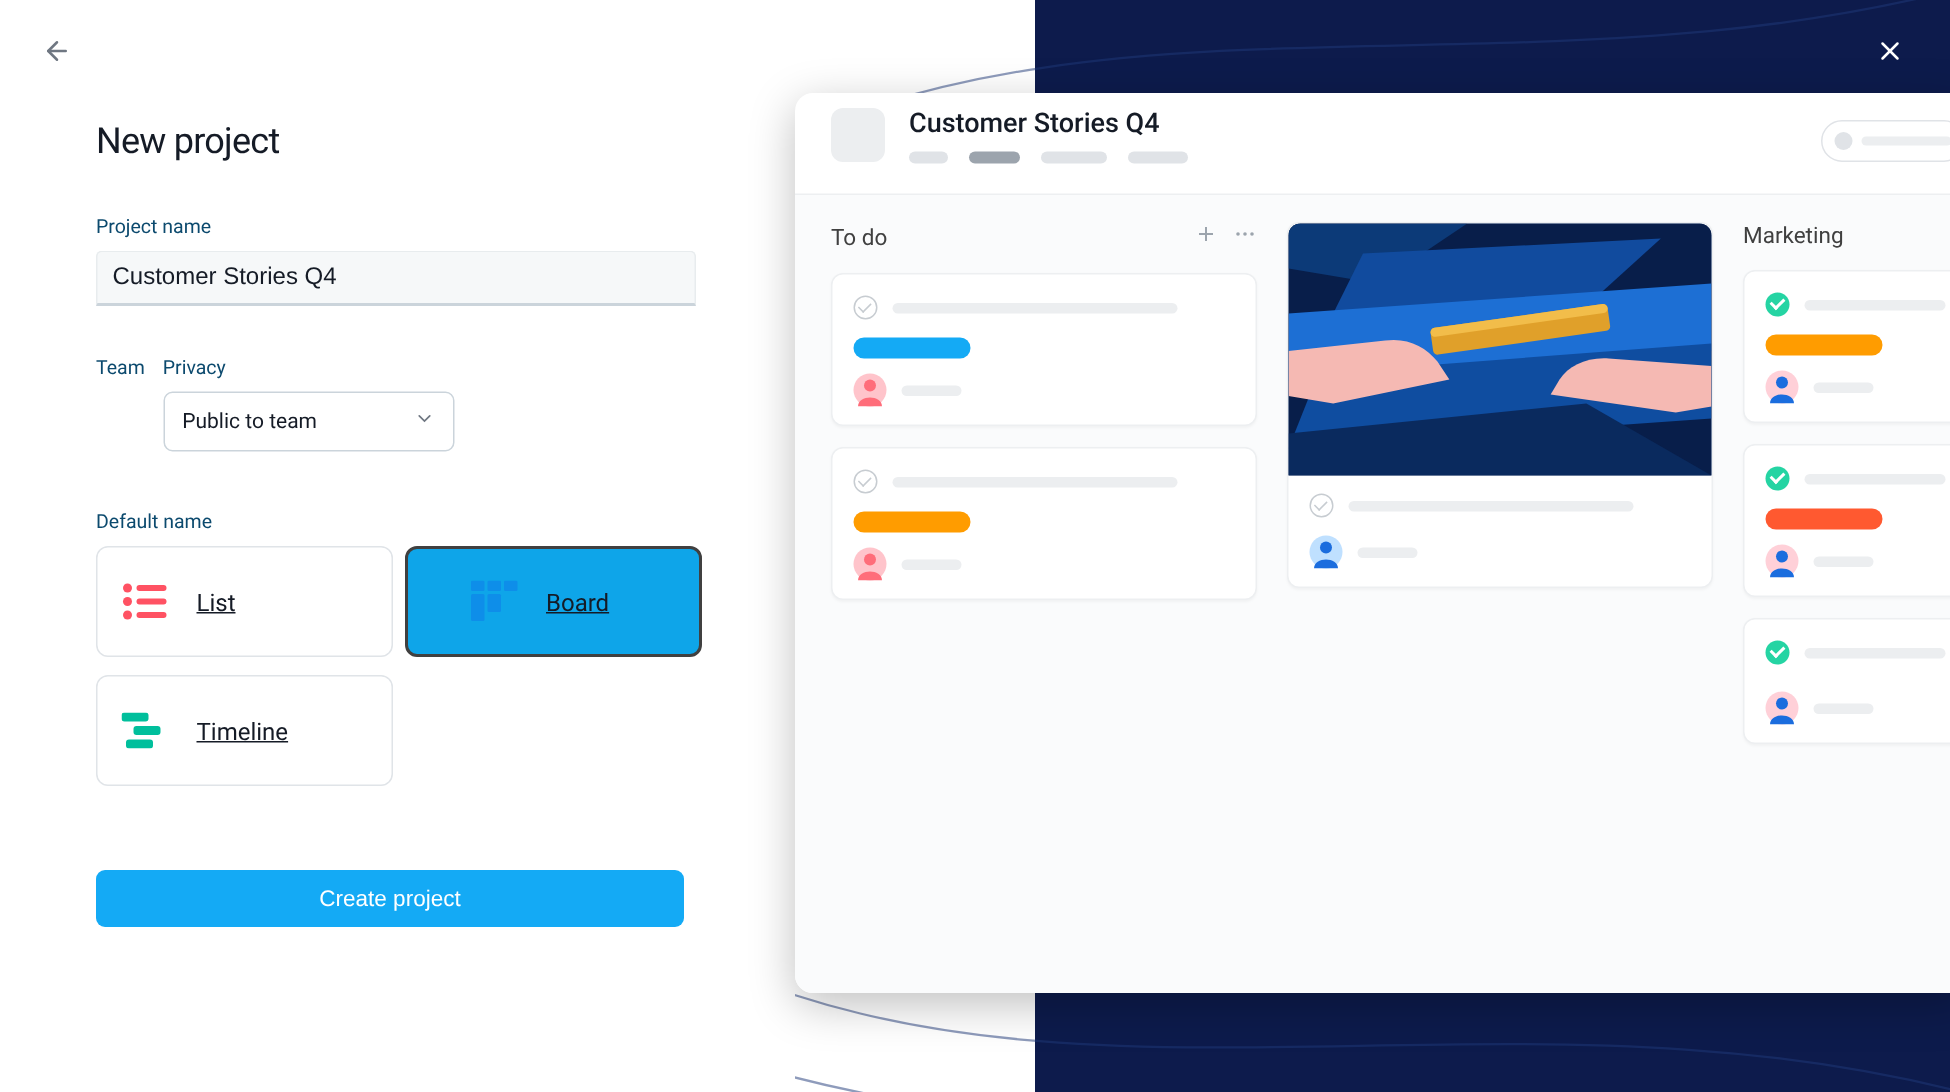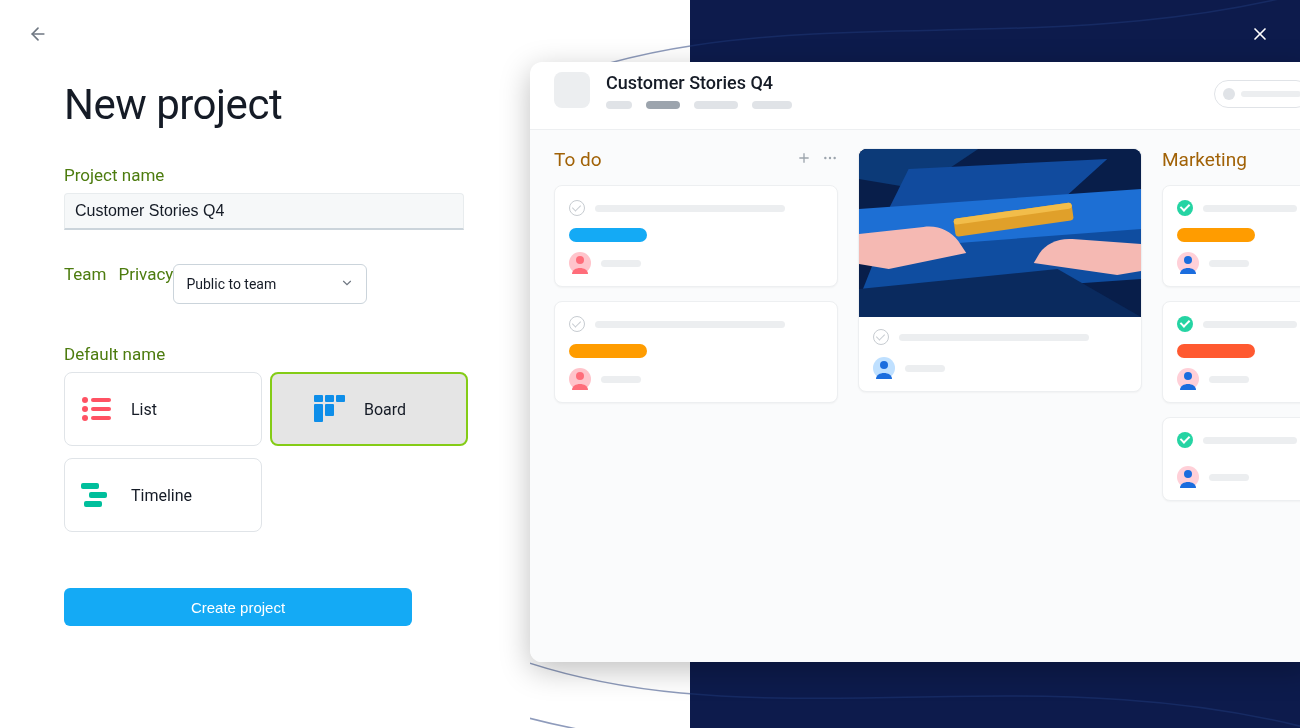--- a/index.html
+++ b/index.html
@@ -3,49 +3,49 @@
 <meta charset="utf-8">
 <style>
   * { box-sizing: border-box; margin: 0; padding: 0; }
   html, body { width: 1300px; height: 728px; overflow: hidden; font-family: -apple-system, BlinkMacSystemFont, "Segoe UI", Roboto, Helvetica, Arial, sans-serif; color: #151b26; }
   body { display: flex; background: #fff; }
 
   
   .left-panel { width: 690px; height: 100%; position: relative; padding: 24px 40px 24px 40px; }
   .back-arrow { position: absolute; top: 24px; left: 28px; cursor: pointer; }
   .form-wrap { margin-left: 24px; margin-top: 56px; width: 420px; }
-  .page-title { font-size: 42px; font-weight: 400; letter-spacing: -0.5px; }
-
-  .field-label { font-size: 17px; color: #4d7c0f; margin-top: 36px; margin-bottom: 8px; }
+  .page-title { font-size: 24px; font-weight: 400; letter-spacing: -0.5px; }
+
+  .field-label { font-size: 13px; color: #0c4a6e; margin-top: 36px; margin-bottom: 8px; }
   .project-name-input {
     width: 400px; font-size: 16px; padding: 8px 10px; border: 1px solid #e8ecee;
     border-bottom: 2px solid #cbd4db; border-radius: 4px 4px 0 0; background: #f6f8f9;
     color: #151b26; outline: none;
   }
 
   .row { display: flex; gap: 12px; margin-top: 34px; }
-  .select-group { display: flex; flex-direction: row; }
+  .select-group { display: flex; flex-direction: column; }
   .select-group .field-label { margin-top: 0; }
   .select {
     width: 194px; height: 40px; border: 1px solid #cbd4db; border-radius: 6px;
     background: #fff; padding: 0 12px; display: flex; align-items: center; justify-content: space-between;
     cursor: pointer; font-size: 14px; color: #151b26;
   }
   .select .chev { color: #6f7782; }
 
   .view-grid { display: grid; grid-template-columns: 198px 198px; column-gap: 8px; row-gap: 12px; margin-top: 4px; }
   .view-tile {
     height: 74px; border: 1px solid #e0e4e8; border-radius: 8px; background: #fff;
-    display: flex; align-items: center; gap: 18px; padding: 0 16px; cursor: pointer; font-size: 16px;
-  }
-  .view-tile.active { border: 2px solid #84cc16; background: #e5e5e5; padding-left: 42px; }
+    display: flex; align-items: center; gap: 18px; padding: 0 16px; cursor: pointer; font-size: 16px; text-decoration: underline;
+  }
+  .view-tile.active { border: 2px solid #404040; background: #0ea5e9; padding-left: 42px; }
   .tile-icon { width: 32px; height: 32px; display: flex; align-items: center; justify-content: center; }
 
   .create-btn {
-    margin-top: 56px; width: 348px; height: 38px; border: none; border-radius: 6px;
+    margin-top: 56px; width: 392px; height: 38px; border: none; border-radius: 6px;
     background: #14aaf5; color: #fff; font-size: 15px; cursor: pointer;
   }
 
   
   .right-panel { width: 610px; height: 100%; background: #0d1b4c; position: relative; }
   .wave { position:absolute; left:-160px; top:0; width:770px; height:728px; pointer-events:none; opacity:0.5;}
   .close-x { position: absolute; top: 24px; right: 30px; cursor: pointer; color:#fff; }
 
   
   .preview {
@@ -60,21 +60,21 @@
   .tab-skel { height:8px; border-radius:4px; background:#e0e3e7; }
   .tab-skel.active { background:#9ca4ad; }
   .search-skel { position:absolute; right:0; top:18px; width:96px; height:28px; border:1px solid #e0e3e7; border-radius:14px; display:flex; align-items:center; gap:6px; padding:0 8px;}
   .search-dot{width:12px;height:12px;border-radius:50%;background:#e0e3e7;}
   .search-line{flex:1;height:6px;background:#eceef0;border-radius:3px;}
 
   .board-area { padding: 18px 24px; background:#fafbfc; height: calc(100% - 68px); display:flex; gap:20px; overflow:hidden;}
   .column { width: 284px; flex-shrink:0; }
   .column.narrow { width: 150px; }
   .col-head { display:flex; align-items:center; justify-content:space-between; margin-bottom:14px; }
-  .col-name { font-size:19px; color:#a16207; font-weight:400;}
+  .col-name { font-size:15px; color:#404040; font-weight:400;}
   .col-actions { display:flex; gap:10px; color:#9ca4ad; }
   .col-actions span { cursor:pointer; }
 
   .card { background:#fff; border:1px solid #edeff1; border-radius:8px; padding:14px 14px 12px 14px; margin-bottom:14px; box-shadow: 0 1px 2px rgba(0,0,0,0.04);}
   .card-row1 { display:flex; align-items:center; gap:10px; margin-bottom:12px;}
   .check-open{width:16px;height:16px;border:1.5px solid #c7ccd1;border-radius:50%;position:relative;flex-shrink:0;}
   .check-open::after{content:'';position:absolute;left:4px;top:2px;width:4px;height:7px;border-right:1.5px solid #c7ccd1;border-bottom:1.5px solid #c7ccd1;transform:rotate(45deg);}
   .check-done{width:16px;height:16px;background:#25d4a3;border-radius:50%;position:relative;flex-shrink:0;}
   .check-done::after{content:'';position:absolute;left:5px;top:2px;width:4px;height:7px;border-right:2px solid #fff;border-bottom:2px solid #fff;transform:rotate(45deg);}
   .line-skel{height:7px;border-radius:4px;background:#eceef0;}

